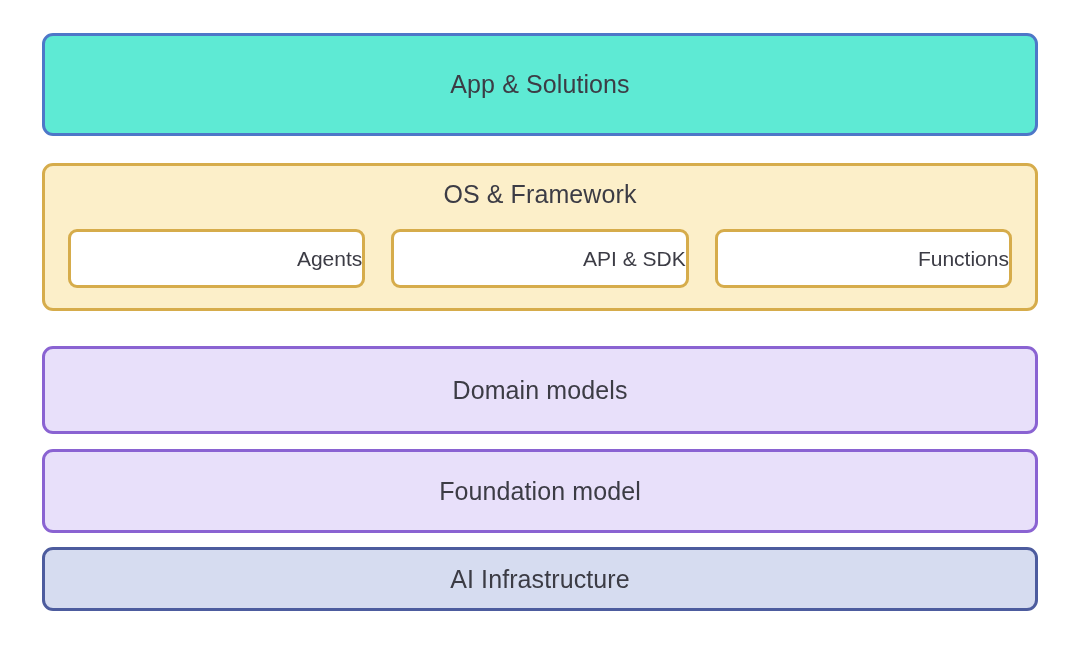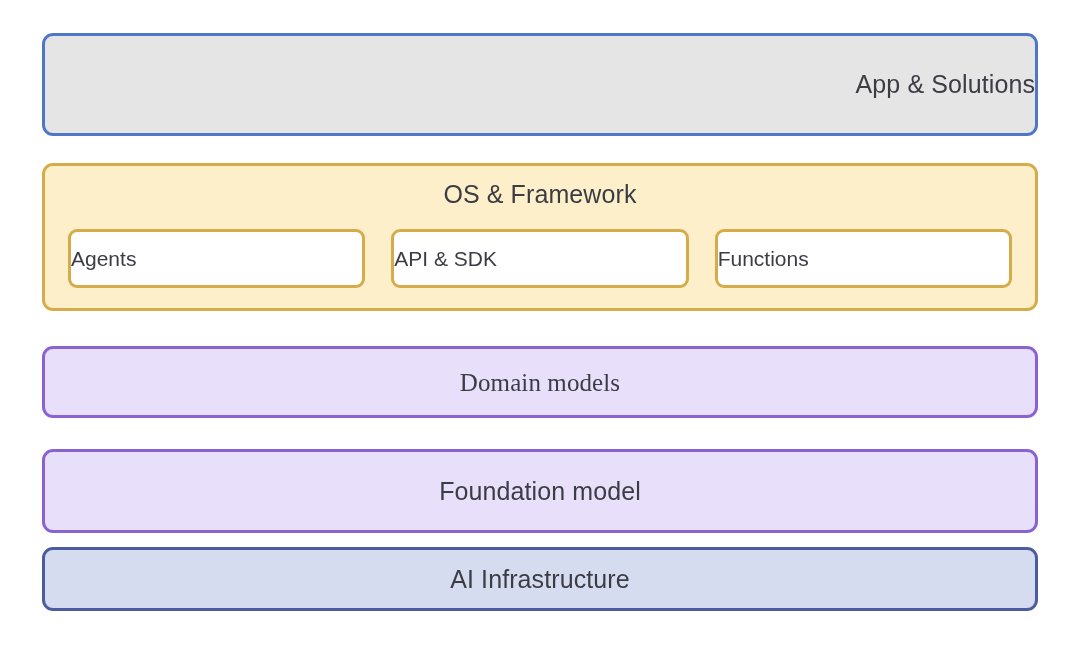--- a/index.html
+++ b/index.html
@@ -42,23 +42,22 @@
     color: #3c3c45;
     letter-spacing: 0.1px;
     white-space: nowrap;
     font-weight: 400;
   }
 
   
   .layer-app {
     top: 33px;
     height: 103px;
-    background: #e5e5e5;
+    background: #5eead4;
     border-color: #4e77c8;
-    justify-content: flex-end;
   }
 
   .layer-os {
     top: 163px;
     height: 148px;
     background: #fcefc9;
     border-color: #d6ac4b;
     display: block;
     padding: 4px;
   }
@@ -83,39 +82,38 @@
   }
 
   .subbox {
     flex: 1 1 0;
     background: #ffffff;
     border: 3px solid #d6ac4b;
     border-radius: 9px;
     box-sizing: border-box;
     display: flex;
     align-items: center;
-    justify-content: flex-start;
+    justify-content: flex-end;
     margin: 0 13px;
   }
   .subbox:first-child { margin-left: 0; }
   .subbox:last-child  { margin-right: 0; }
 
   .subbox-label {
     font-size: 21px;
     line-height: 1;
     color: #3c3c45;
     white-space: nowrap;
   }
 
   .layer-domain {
     top: 346px;
-    height: 72px;
+    height: 88px;
     background: #e8e0fa;
     border-color: #8a63d2;
-    font-family: Liberation Serif, serif;
   }
 
   .layer-foundation {
     top: 449px;
     height: 84px;
     background: #e8e0fa;
     border-color: #8a63d2;
   }
 
   .layer-infra {

